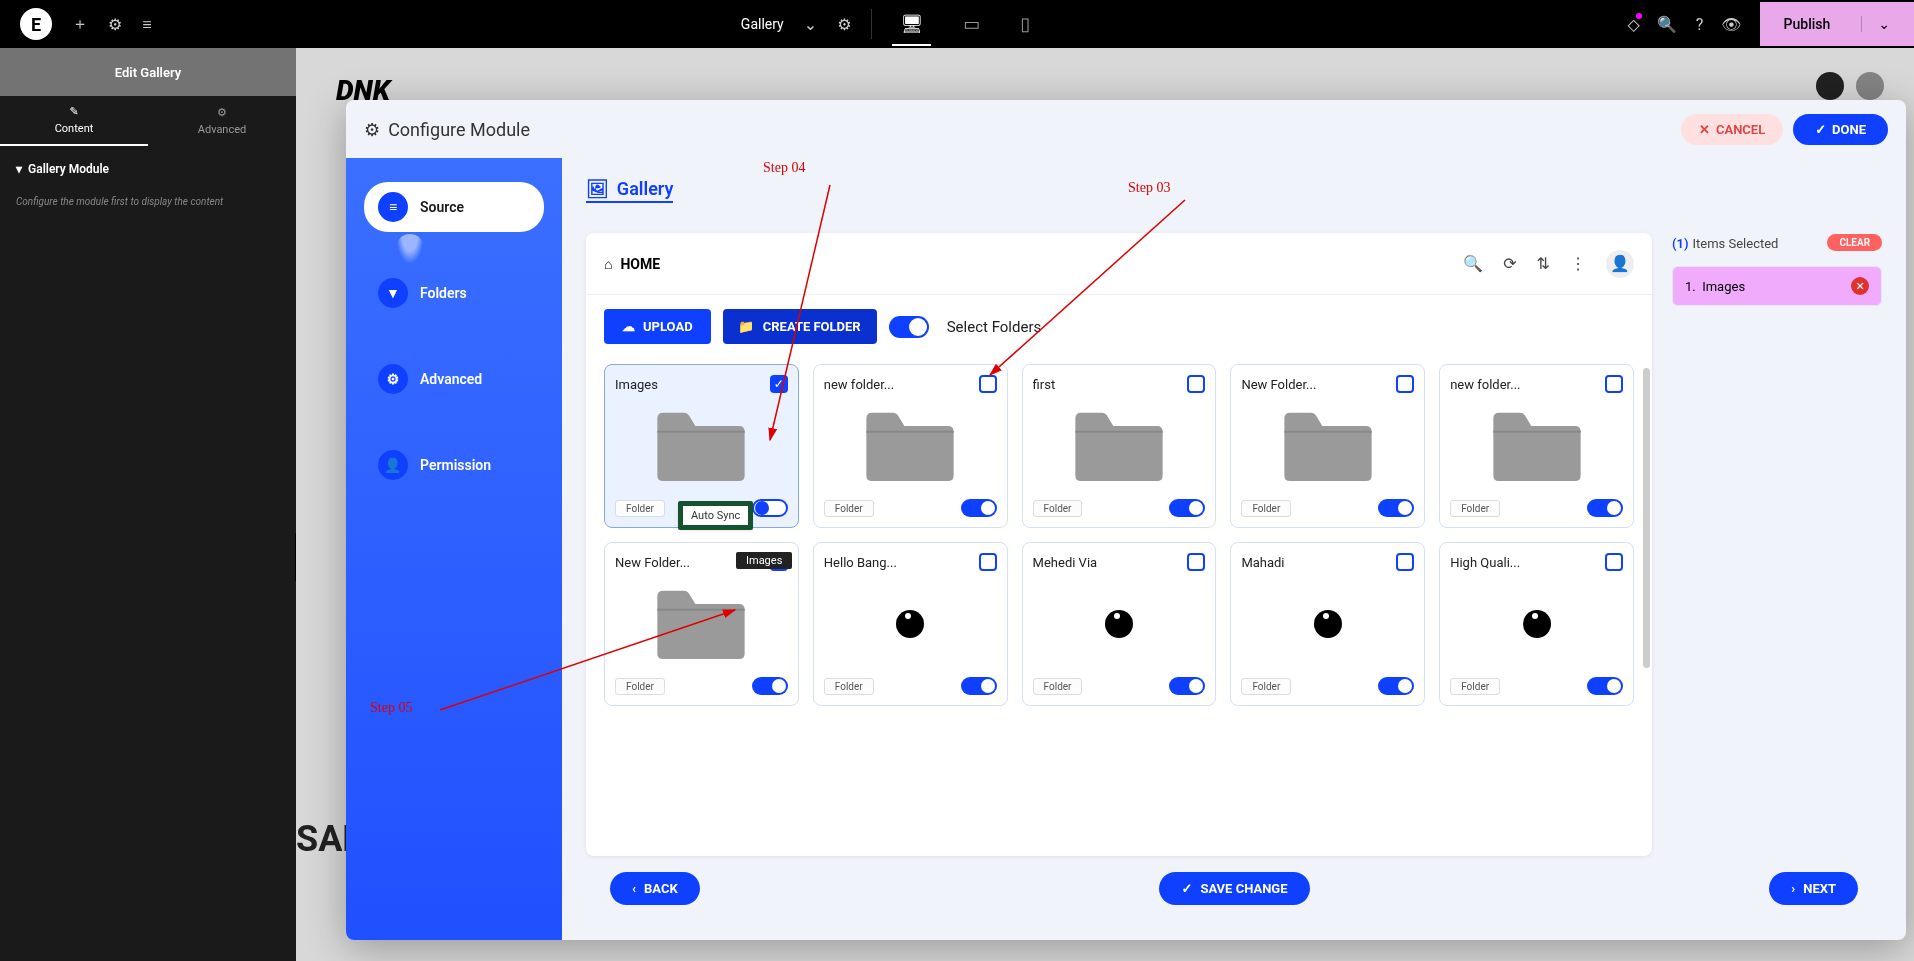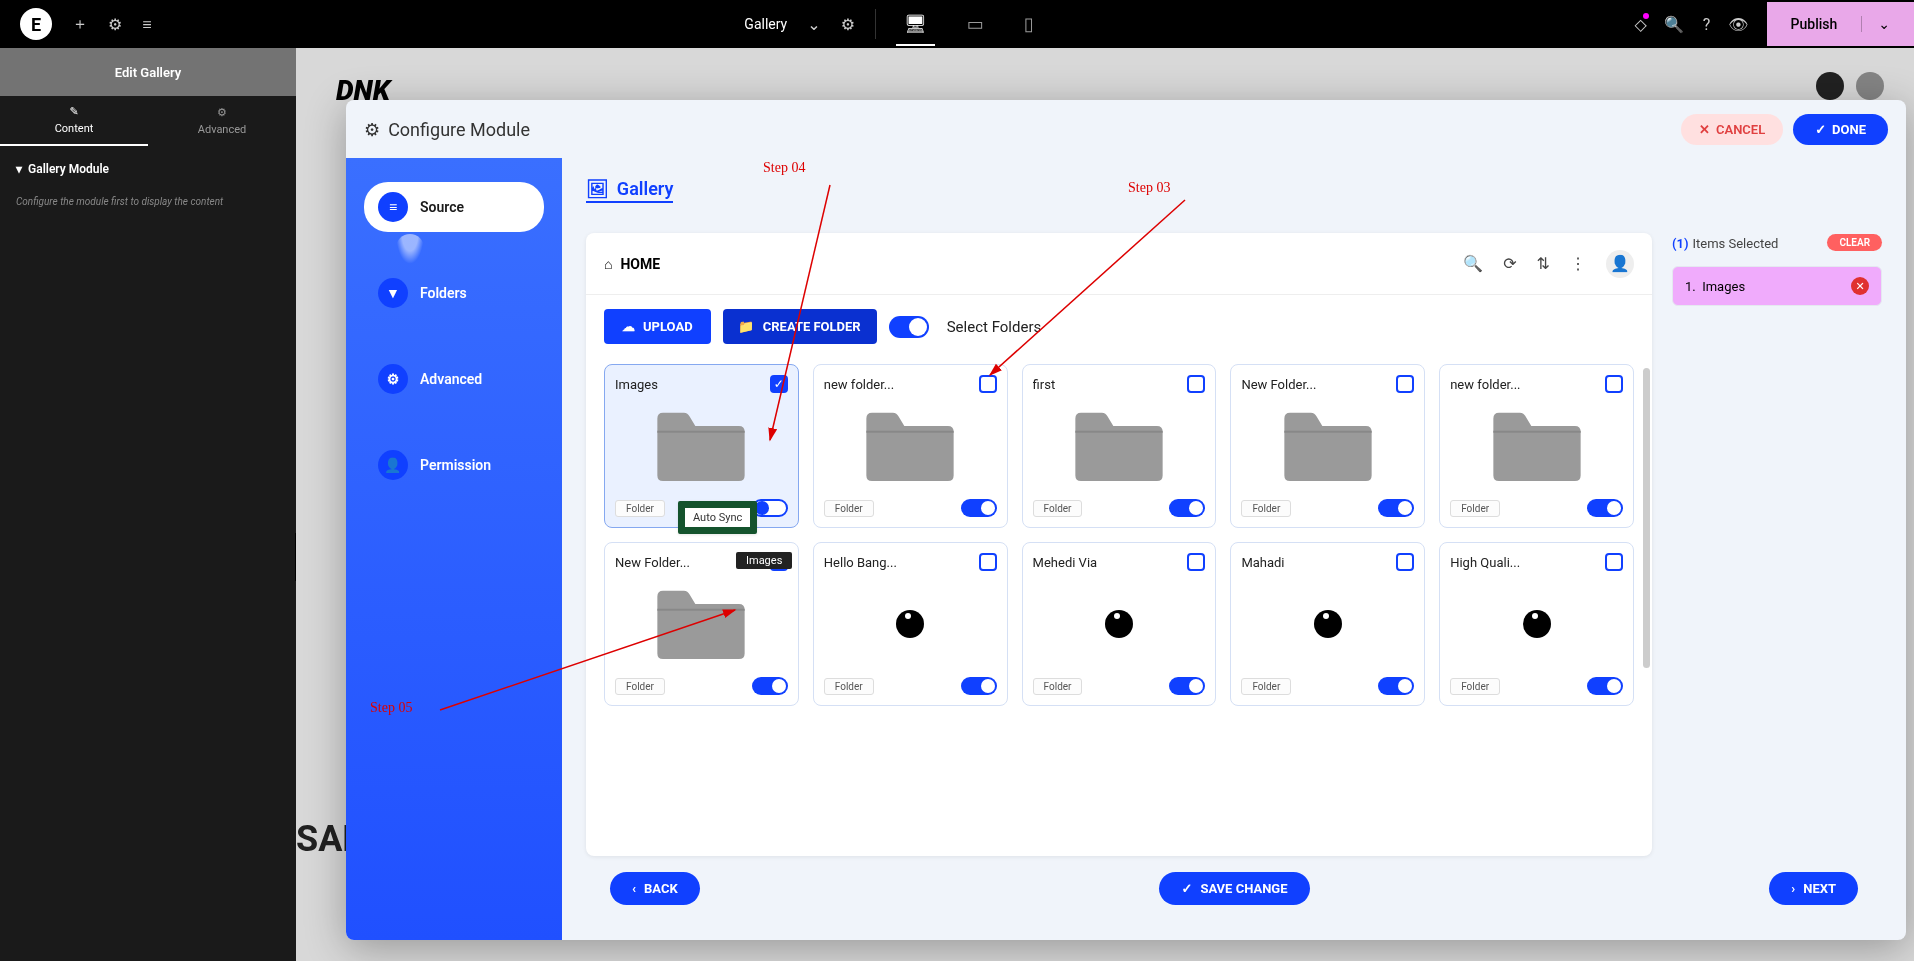--- a/index.html
+++ b/index.html
@@ -12,21 +12,21 @@
 .tb-icon { color: #ccc; font-size: 16px; cursor: pointer; }
 .topbar-center { display: flex; align-items: center; gap: 20px; }
 .tc-label { color: #fff; font-size: 14px; }
 .tc-sep { width: 1px; height: 30px; background: #333; }
 .dev-icons { display: flex; gap: 24px; }
 .dev-icon { color: #999; font-size: 18px; padding: 10px 8px; }
 .dev-icon.active { color: #fff; border-bottom: 2px solid #fff; }
 .topbar-right { display: flex; align-items: center; gap: 18px; padding-right: 0; }
 .tb-icon-r { color: #ccc; font-size: 16px; position: relative; }
 .tb-icon-r .dot { position: absolute; top: -2px; right: -2px; width: 6px; height: 6px; background: #f0f; border-radius: 50%; }
-.publish-btn { background: #e9a8e9; color: #000; padding: 14px 24px; font-size: 14px; font-weight: 500; display: flex; align-items: center; gap: 24px; }
+.publish-btn { background: #e9a8e9; color: #000; padding: 14px 24px; font-size: 14px; font-weight: 500; display: flex; align-items: center; gap: 31px; }
 .publish-btn .chev { border-left: 1px solid #b080b0; padding-left: 16px; }
 
 
 .left-panel { position: absolute; left: 0; top: 48px; width: 296px; height: calc(100% - 48px); background: #1a1a1a; }
 .lp-header { height: 48px; display: flex; align-items: center; justify-content: center; color: #fff; font-size: 13px; font-weight: 600; background: #737373; }
 .lp-tabs { display: flex; height: 50px; }
 .lp-tab { flex: 1; display: flex; flex-direction: column; align-items: center; justify-content: center; color: #999; font-size: 11px; gap: 4px; cursor: pointer; }
 .lp-tab.active { color: #fff; border-bottom: 2px solid #fff; }
 .lp-section { padding: 16px 16px; }
 .lp-sec-title { color: #fff; font-size: 12px; font-weight: 600; display: flex; align-items: center; gap: 6px; }
@@ -100,21 +100,21 @@
 .fc-type { border: 1px solid #ddd; border-radius: 3px; padding: 2px 10px; font-size: 10px; color: #555; background: #fcfcfc; }
 .fc-toggle { width: 36px; height: 18px; border-radius: 10px; position: relative; }
 .fc-toggle.on-right { background: #1040ff; }
 .fc-toggle.on-right::after { content: ''; position: absolute; right: 2px; top: 2px; width: 14px; height: 14px; background: #fff; border-radius: 50%; }
 .fc-toggle.on-left { background: #fff; border: 2px solid #1040ff; }
 .fc-toggle.on-left::after { content: ''; position: absolute; left: 1px; top: 0px; width: 14px; height: 14px; background: #1040ff; border-radius: 50%; }
 
 .scroll-track { position: absolute; right: 2px; top: 10px; width: 7px; height: 300px; background: #ccc; border-radius: 4px; }
 
 
-.tooltip { position: absolute; background: #fff; border: 7px solid #14532d; padding: 3px 8px; font-size: 11px; color: #333; border-radius: 2px; box-shadow: 0 1px 3px rgba(0,0,0,.1); white-space: nowrap; }
+.tooltip { position: absolute; background: #fff; border: 5px solid #14532d; padding: 3px 8px; font-size: 11px; color: #333; border-radius: 2px; box-shadow: 0 1px 3px rgba(0,0,0,.1); white-space: nowrap; }
 .tooltip-dark { position: absolute; background: #222; color: #fff; padding: 2px 10px; font-size: 11px; border-radius: 2px; }
 
 
 .sel-panel { width: 210px; }
 .sel-hdr { display: flex; justify-content: space-between; align-items: center; margin-bottom: 14px; }
 .sel-count { color: #1040ff; font-size: 13px; font-weight: 600; }
 .sel-label { color: #444; font-size: 13px; }
 .btn-clear { background: #ff6060; color: #fff; padding: 3px 12px; border-radius: 12px; font-size: 10px; font-weight: 600; }
 .sel-item { background: #f0abfc; border: 1px solid #e5e8f0; border-radius: 6px; padding: 10px 12px; display: flex; align-items: center; justify-content: space-between; font-size: 13px; }
 .sel-item-del { width: 18px; height: 18px; background: #e03030; color: #fff; border-radius: 50%; display: flex; align-items: center; justify-content: center; font-size: 11px; }

